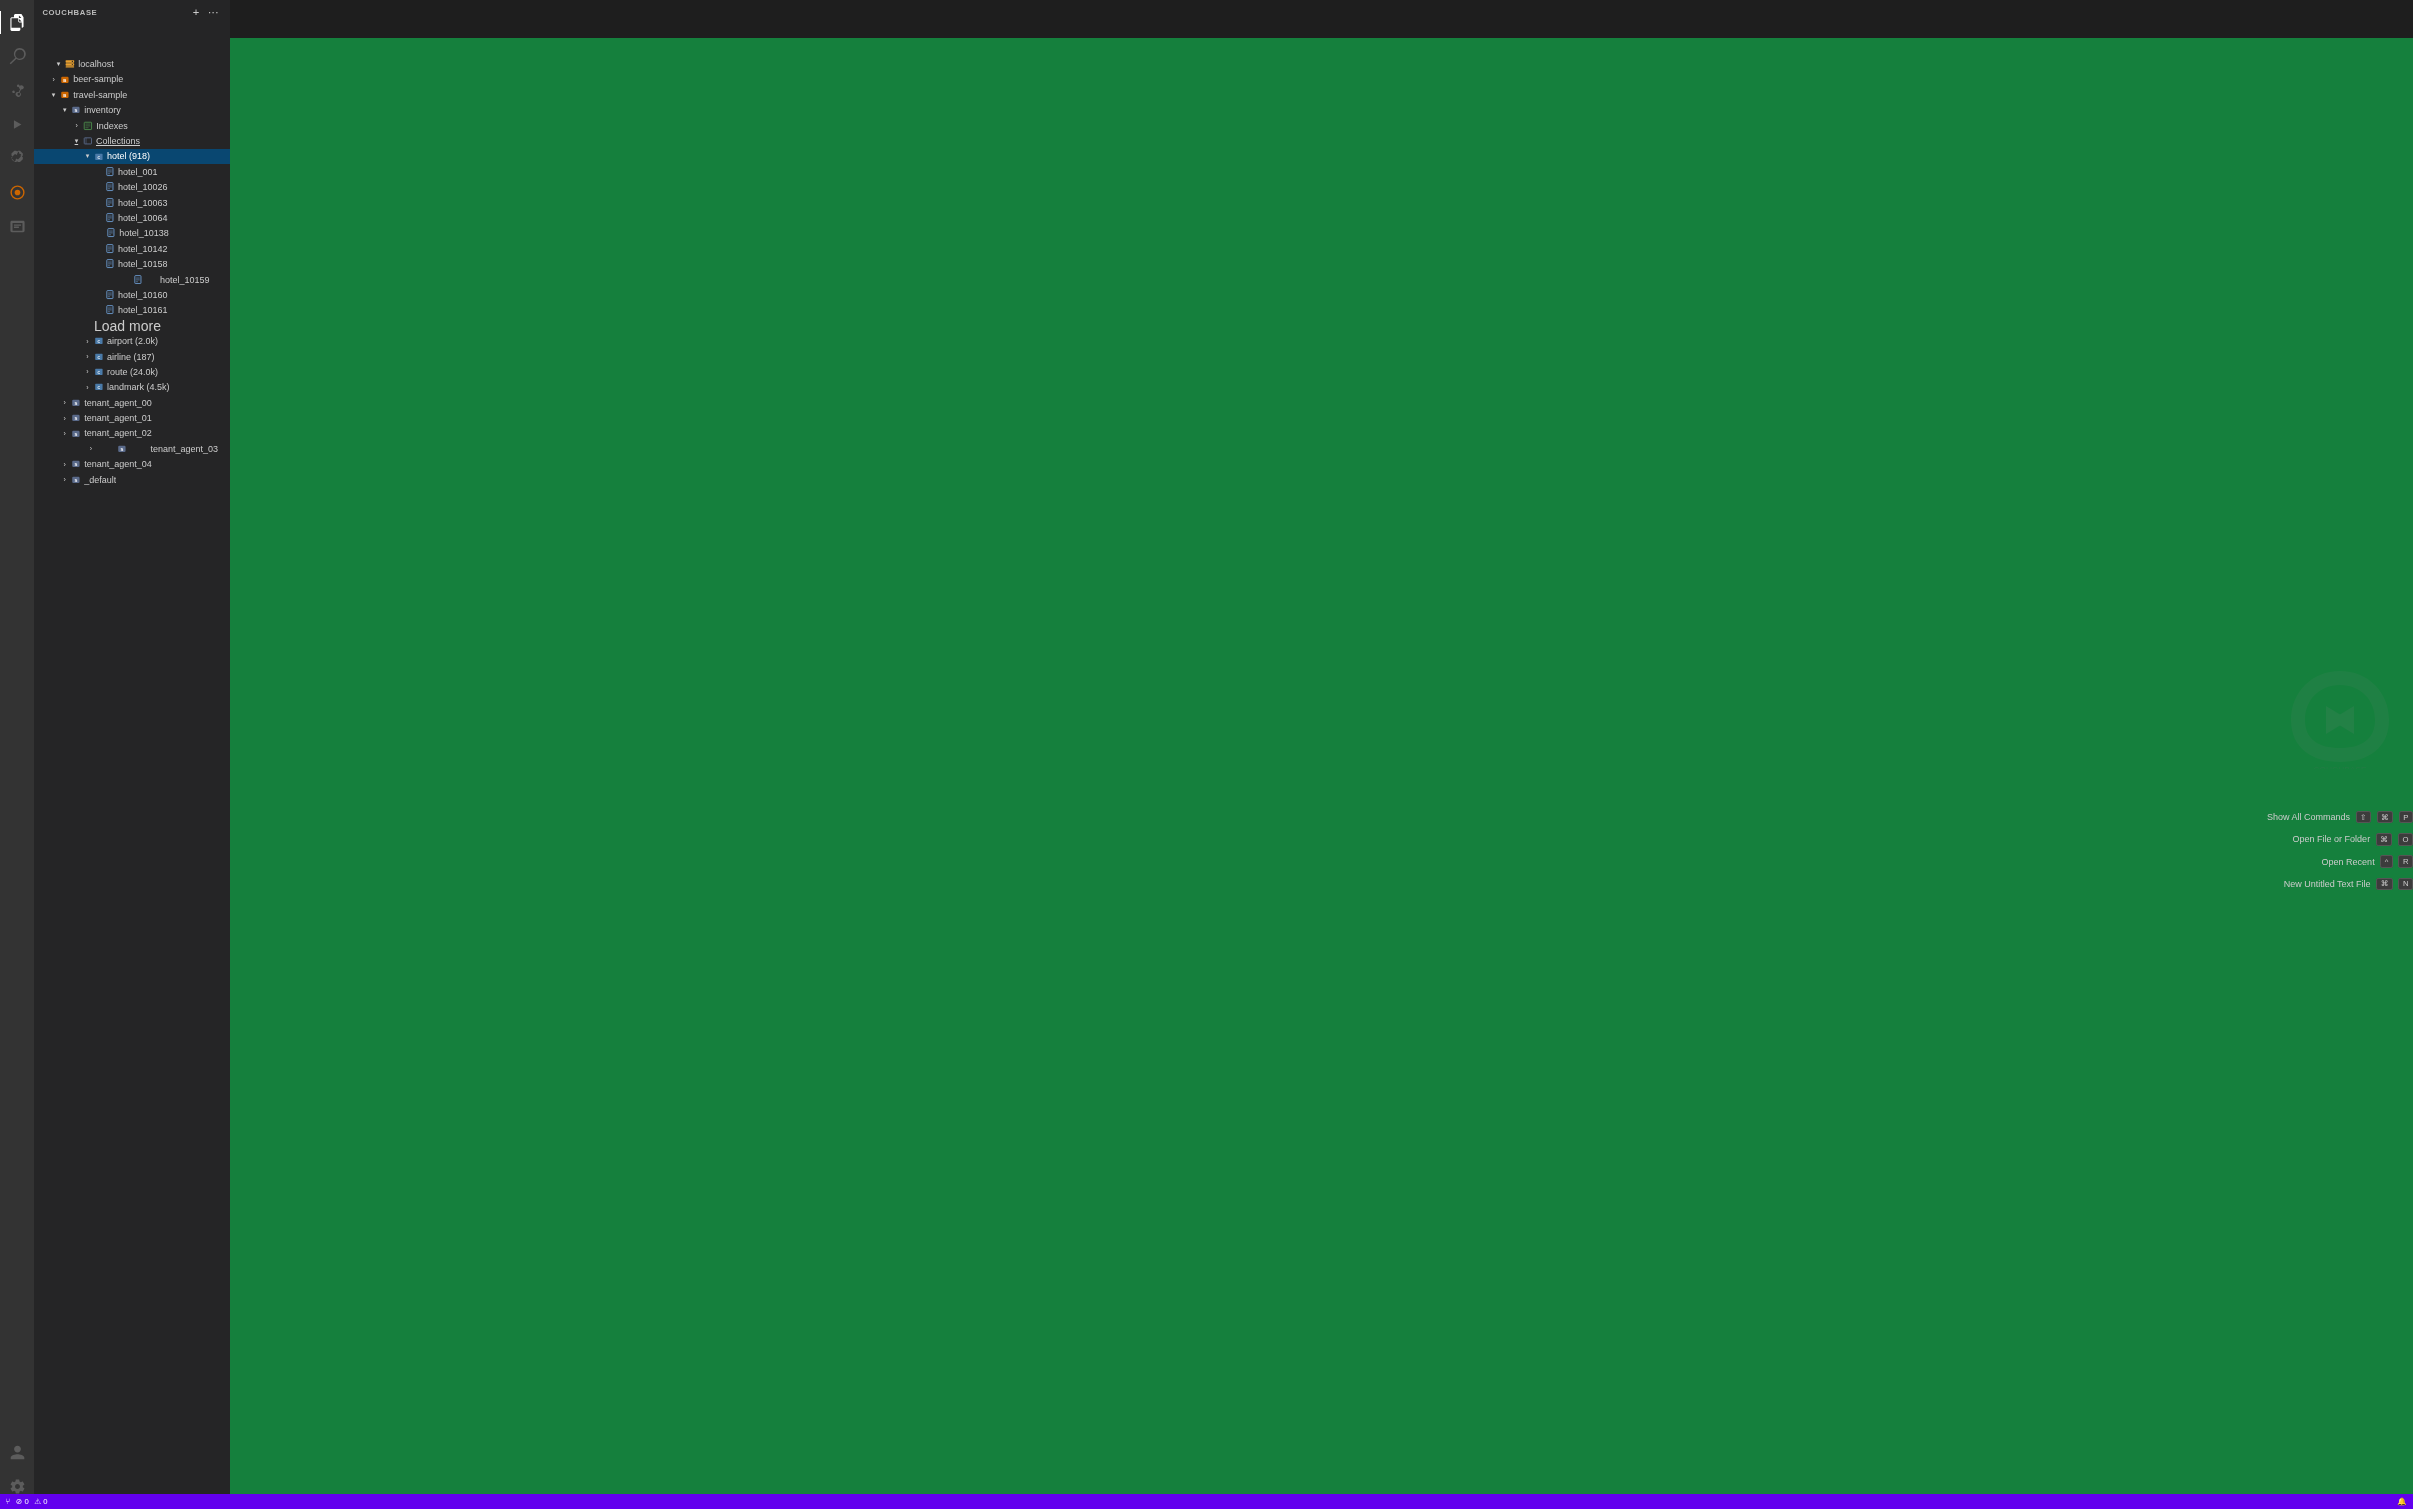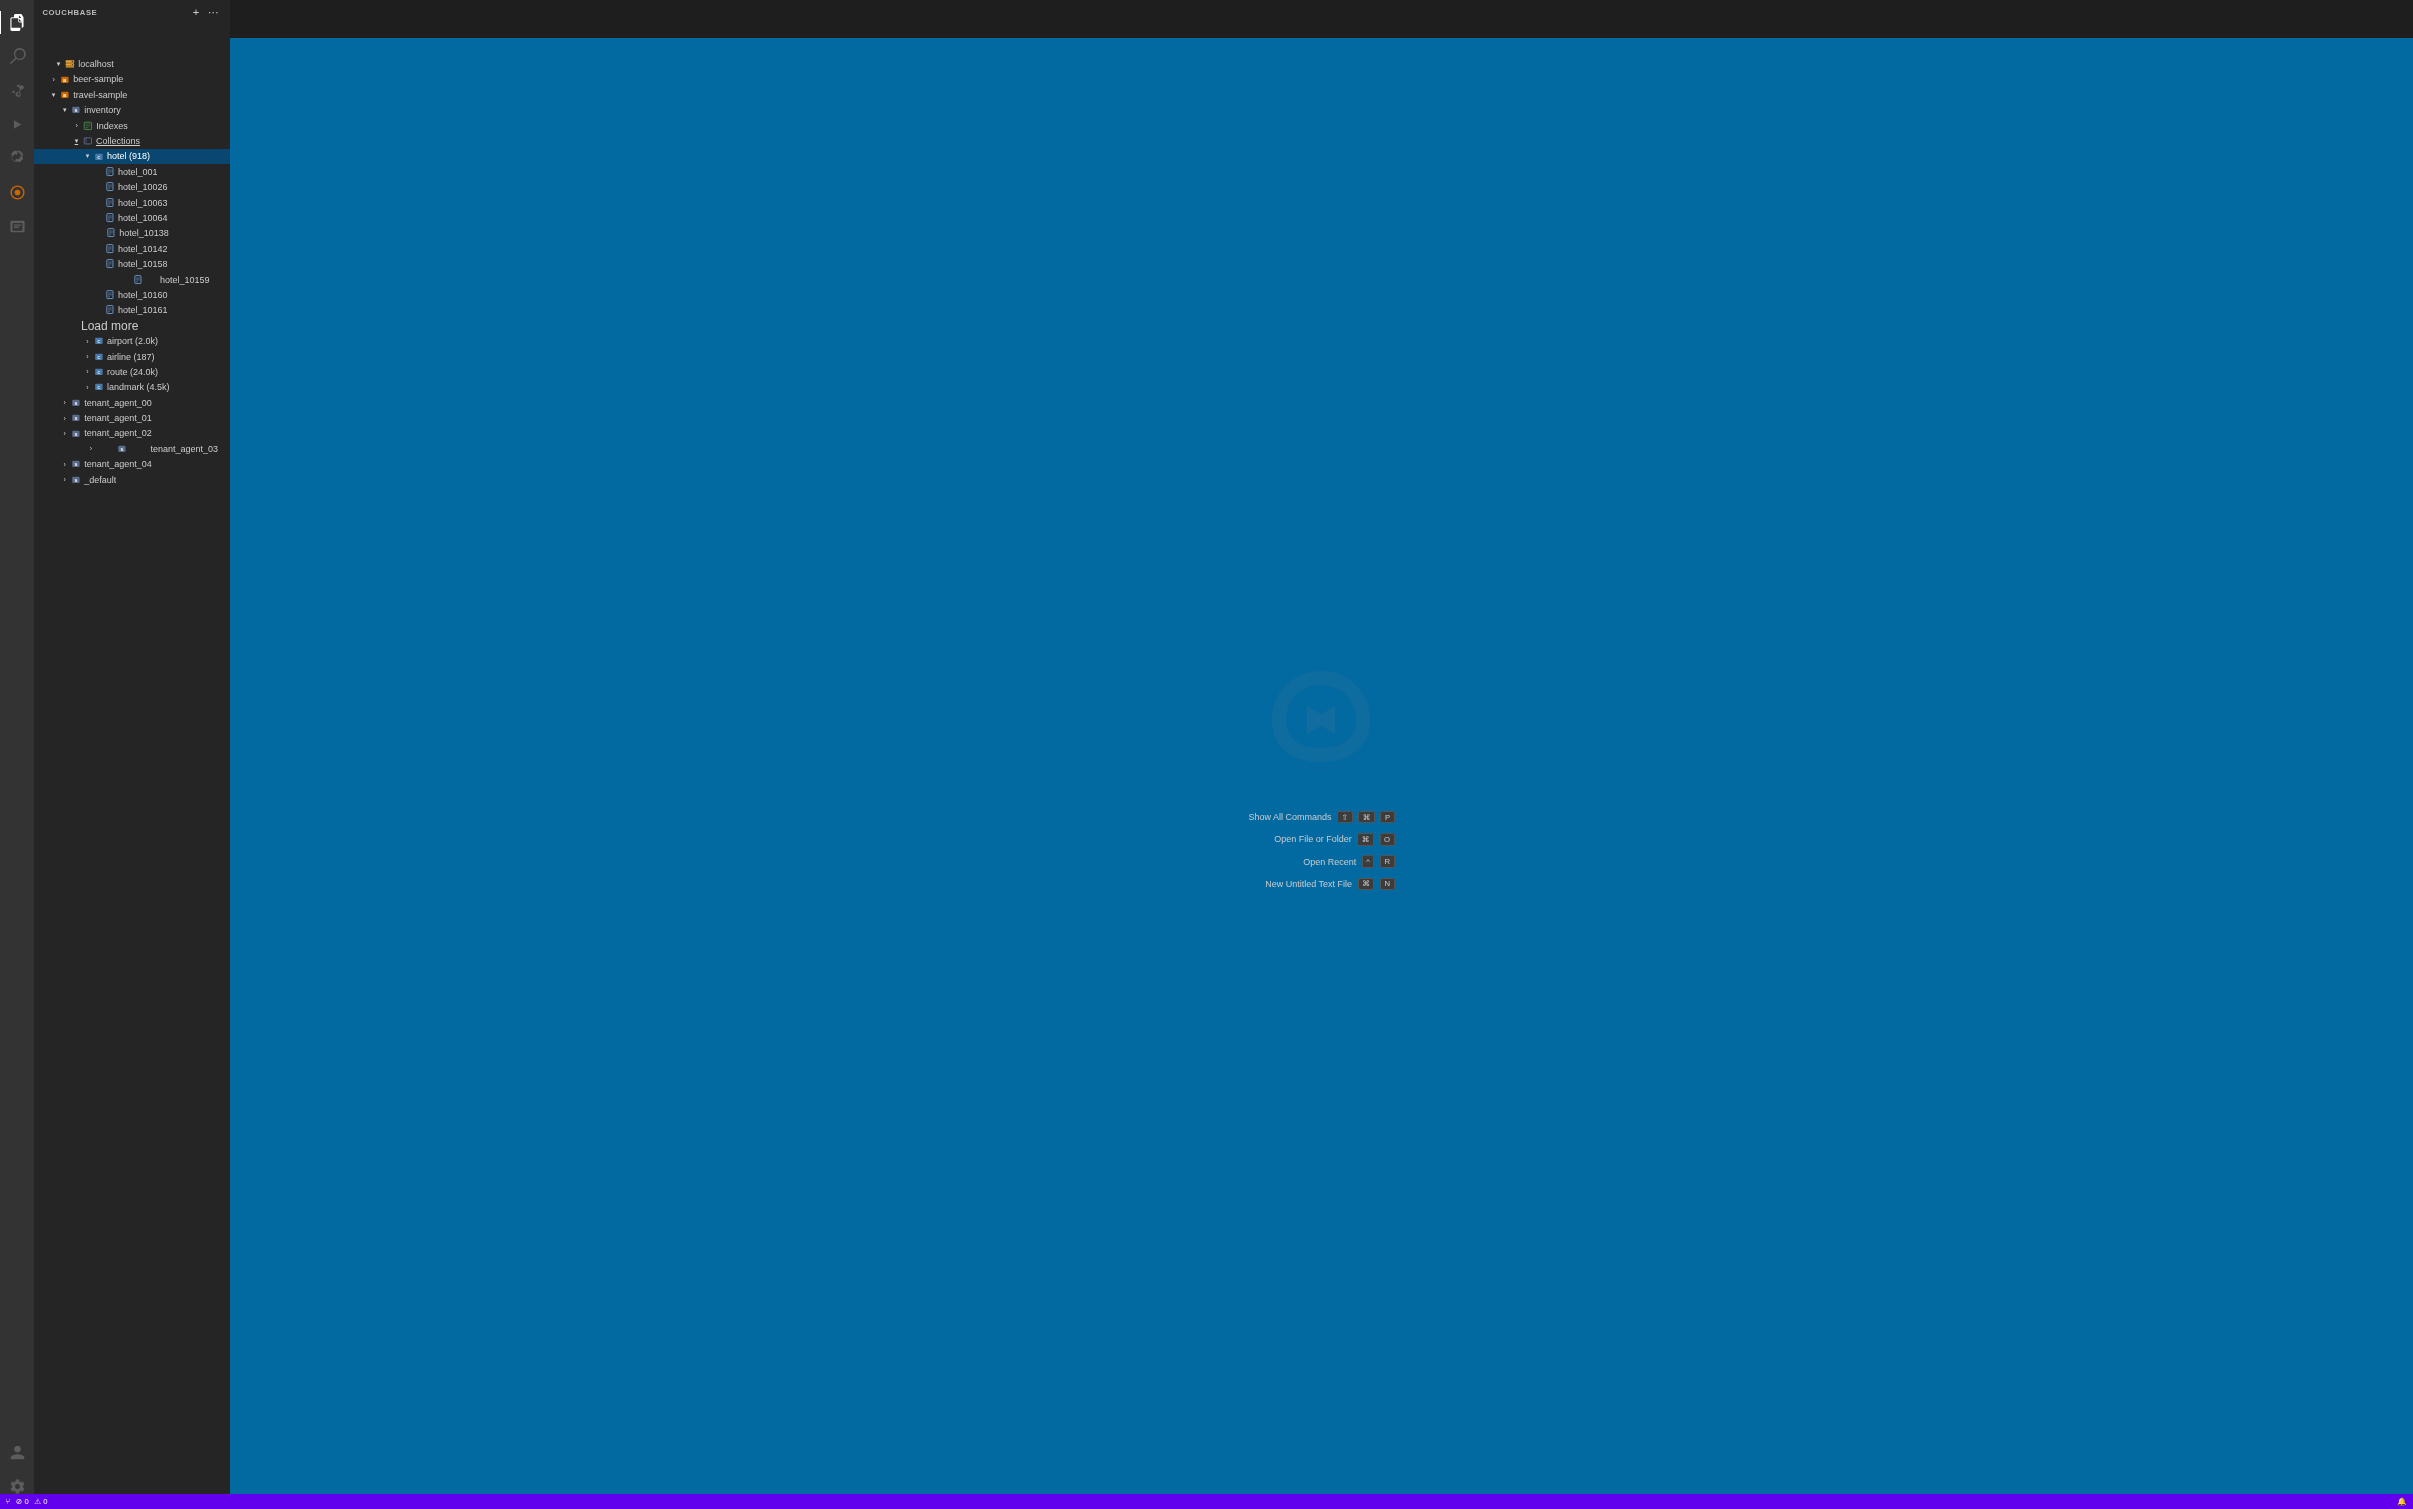--- a/index.html
+++ b/index.html
@@ -140,24 +140,24 @@
     .tree-label {
       overflow: hidden;
       text-overflow: ellipsis;
       white-space: nowrap;
       font-size: 9px;
     }
 
     
     .main-content {
       flex: 1;
-      background: #0369a1;
+      background: #15803d;
       display: flex;
       flex-direction: column;
-      align-items: center;
+      align-items: flex-end;
       justify-content: center;
       position: relative;
       margin-top: 38px;
     }
 
     .welcome-area {
       display: flex;
       flex-direction: column;
       align-items: center;
       justify-content: center;
@@ -211,22 +211,22 @@
       padding: 0 5.6px;
       font-size: 7.7px;
       color: #ffffff;
       z-index: 100;
     }
     .status-bar-left { display: flex; align-items: center; gap: 5.6px; }
     .status-bar-right { margin-left: auto; display: flex; align-items: center; gap: 8.4px; }
 
     .load-more {
       color: #cccccc;
-      font-size: 12px;
-      padding-left: 47px;
+      font-size: 14px;
+      padding-left: 60px;
       height: 15.4px;
       display: flex;
       align-items: center;
       cursor: pointer;
     }
   </style>
 </head>
 <body>
 
 <div class="activity-bar">

